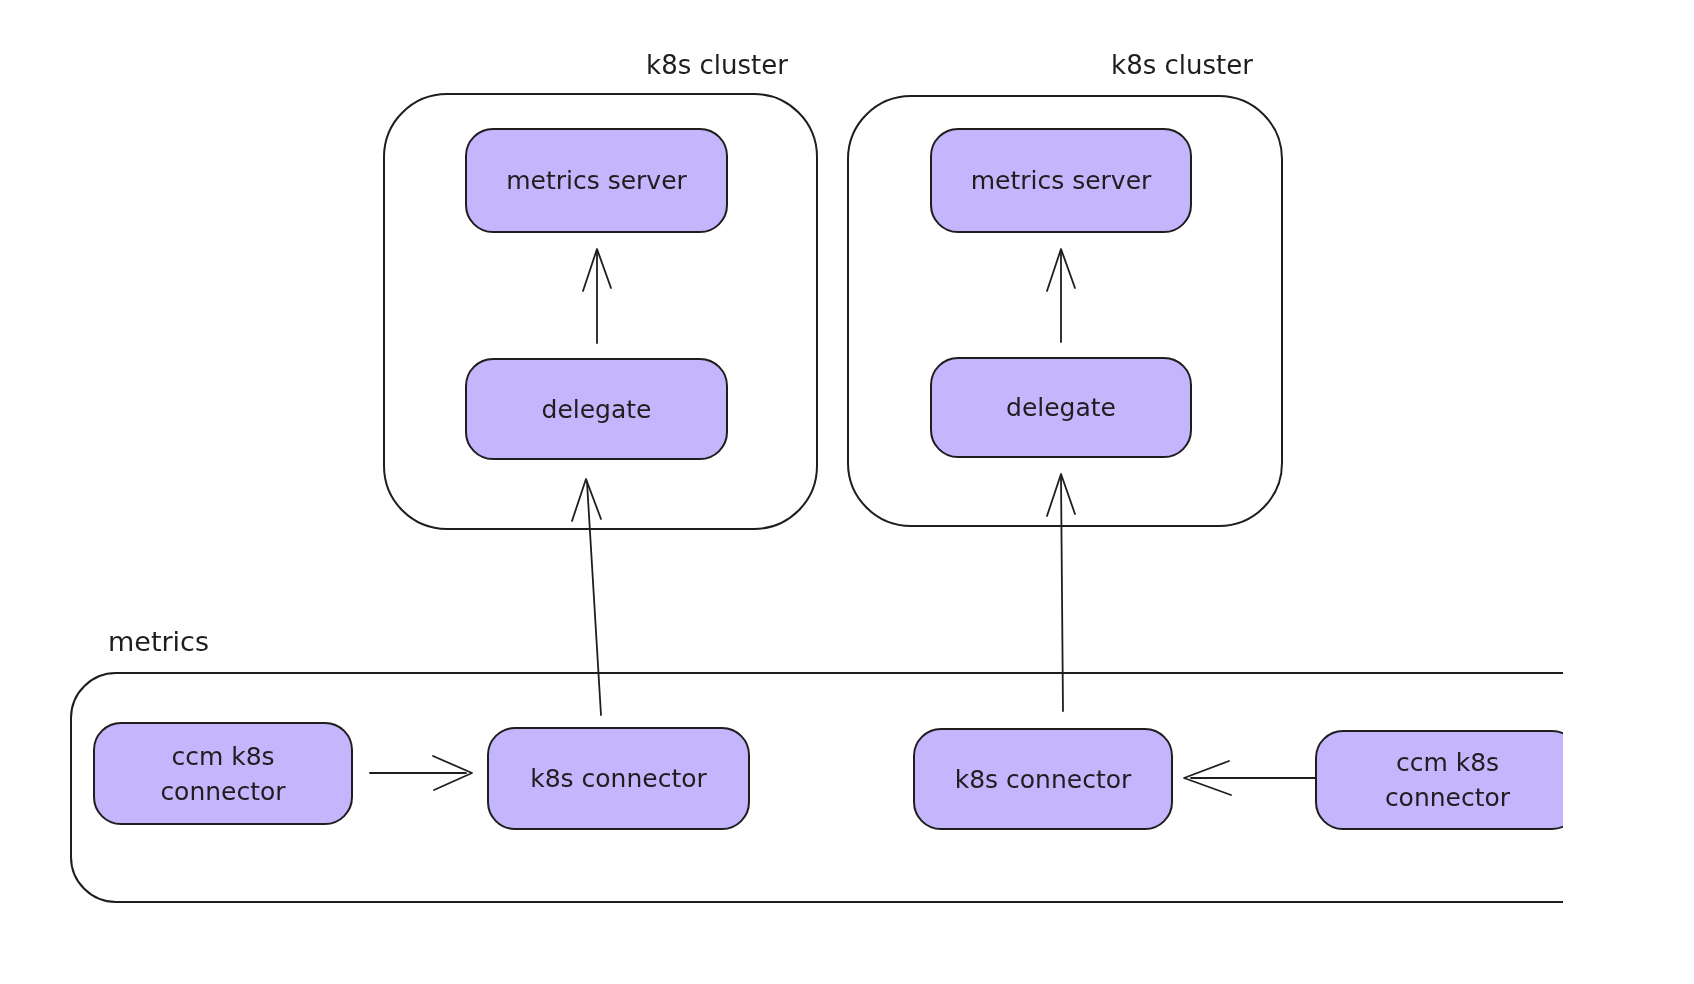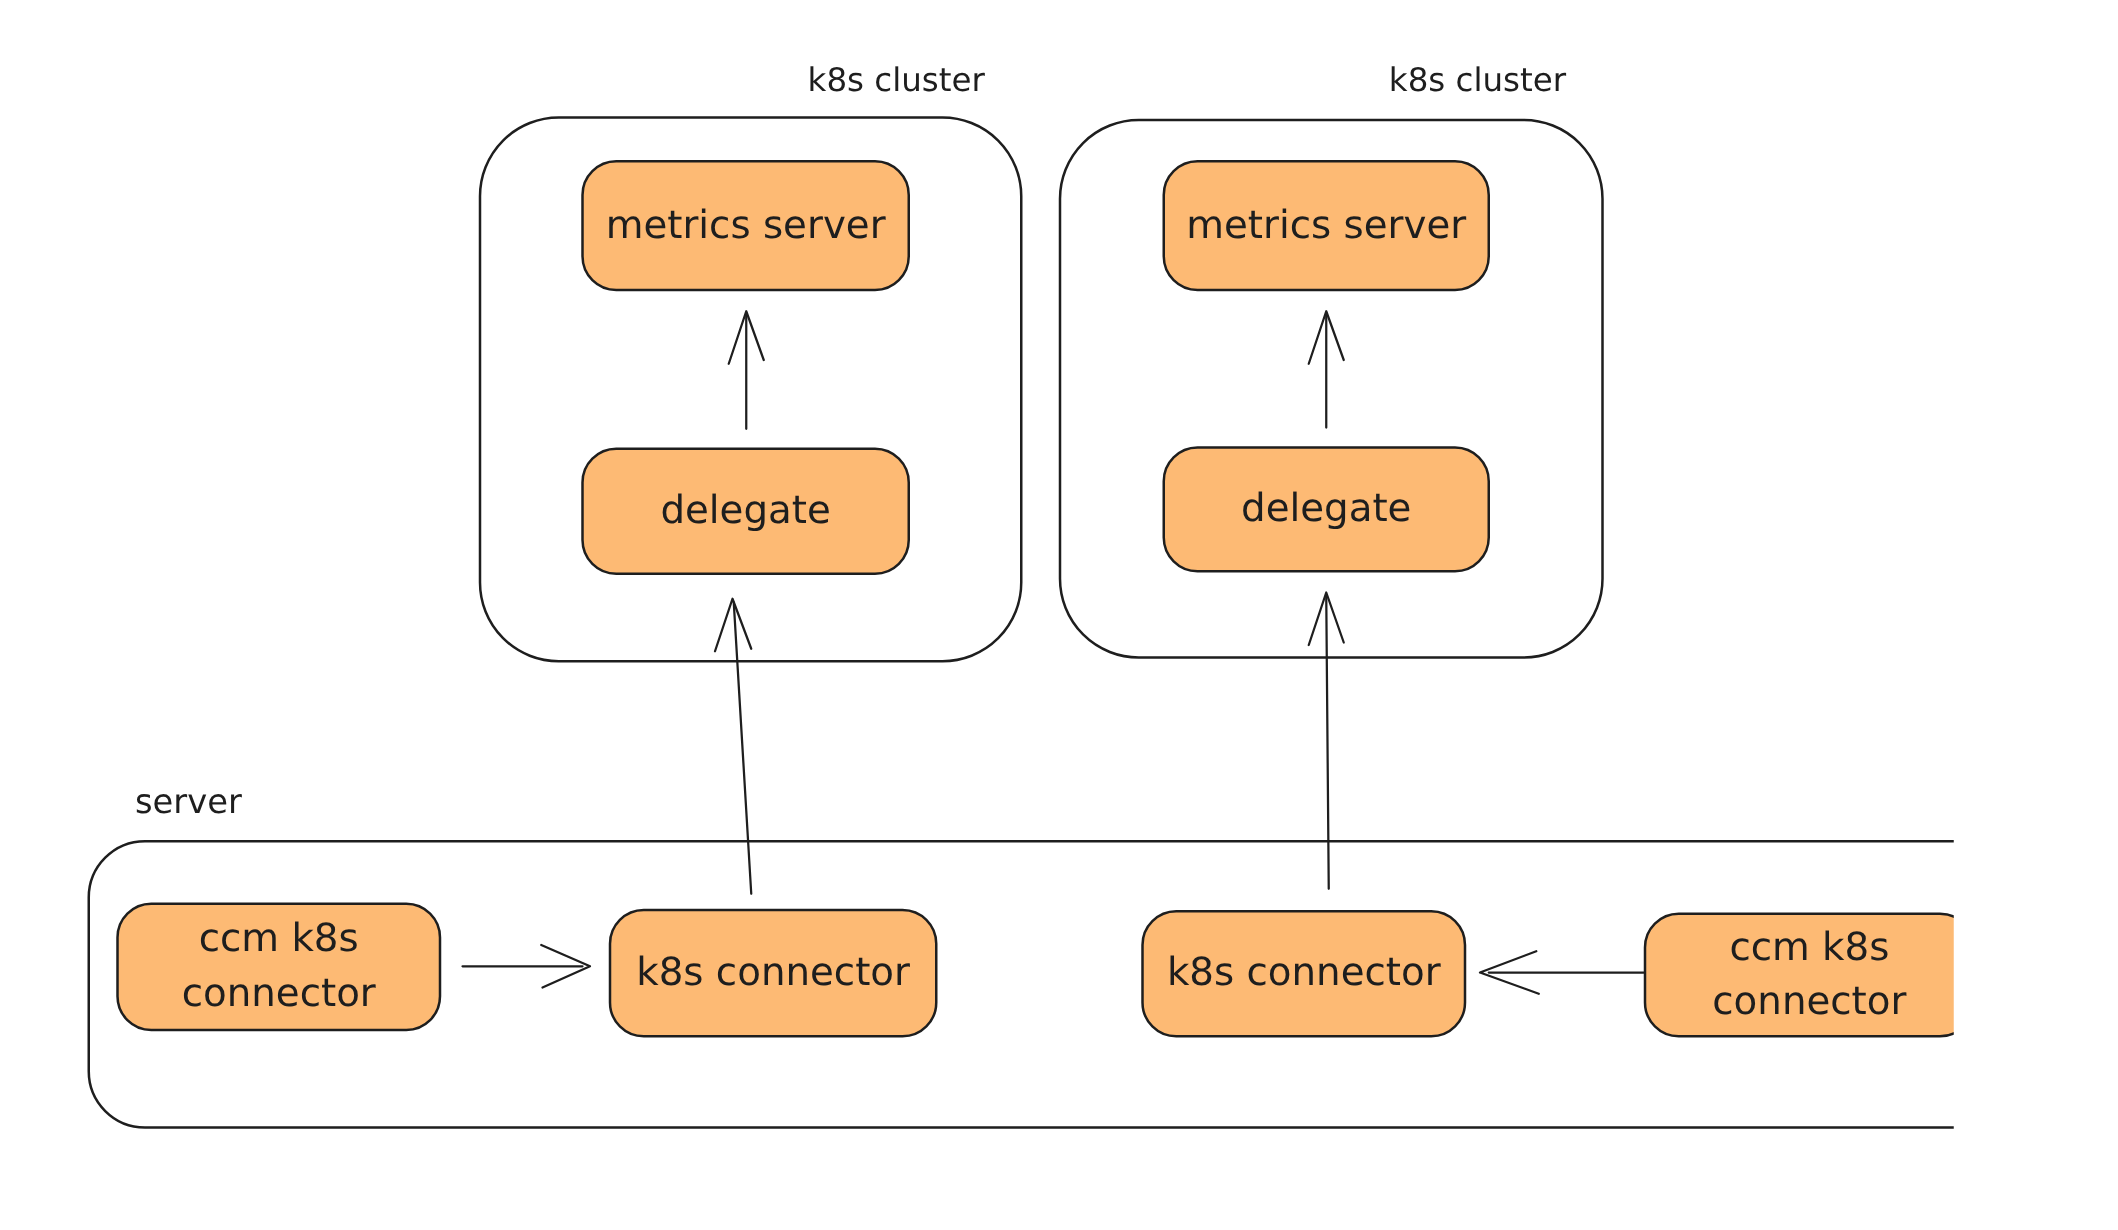--- a/index.html
+++ b/index.html
@@ -27,24 +27,24 @@
   }
   .harness {
     border-radius: 46px;
   }
   .node {
     border-radius: 28px;
     display: flex;
     align-items: center;
     justify-content: center;
     text-align: center;
-    font-size: 31px;
+    font-size: 25px;
     line-height: 1.4;
     white-space: pre-line;
-    background: #fdba74;
+    background: #c4b5fd;
   }
   .floatlabel {
     position: absolute;
     font-size: 26px;
     line-height: 1.2;
     text-align: center;
     white-space: nowrap;
   }
   #arrows {
     position: absolute;
@@ -69,21 +69,21 @@
   <div class="floatlabel" style="left:1072px; top:50px; width:220px;">k8s cluster</div>
 
   <div class="box cluster" style="left:383px; top:93px; width:435px; height:437px;"></div>
   <div class="box node" style="left:465px; top:128px; width:263px; height:105px;">metrics server</div>
   <div class="box node" style="left:465px; top:358px; width:263px; height:102px;">delegate</div>
 
   <div class="box cluster" style="left:847px; top:95px; width:436px; height:432px;"></div>
   <div class="box node" style="left:930px; top:128px; width:262px; height:105px;">metrics server</div>
   <div class="box node" style="left:930px; top:357px; width:262px; height:101px;">delegate</div>
 
-  <div class="floatlabel" style="left:108px; top:626px; width:130px; text-align:left; font-size:27px;">server</div>
+  <div class="floatlabel" style="left:108px; top:626px; width:130px; text-align:left; font-size:27px;">metrics</div>
   <div class="box harness" style="left:70px; top:672px; width:1557px; height:231px;"></div>
 
   <div class="box node" style="left:93px; top:722px; width:260px; height:103px;">ccm k8s
 connector</div>
   <div class="box node" style="left:487px; top:727px; width:263px; height:103px;">k8s connector</div>
   <div class="box node" style="left:913px; top:728px; width:260px; height:102px;">k8s connector</div>
   <div class="box node" style="left:1315px; top:730px; width:265px; height:100px;">ccm k8s
 connector</div>
 
   <svg id="arrows" width="1694" height="984" viewBox="0 0 1694 984">

